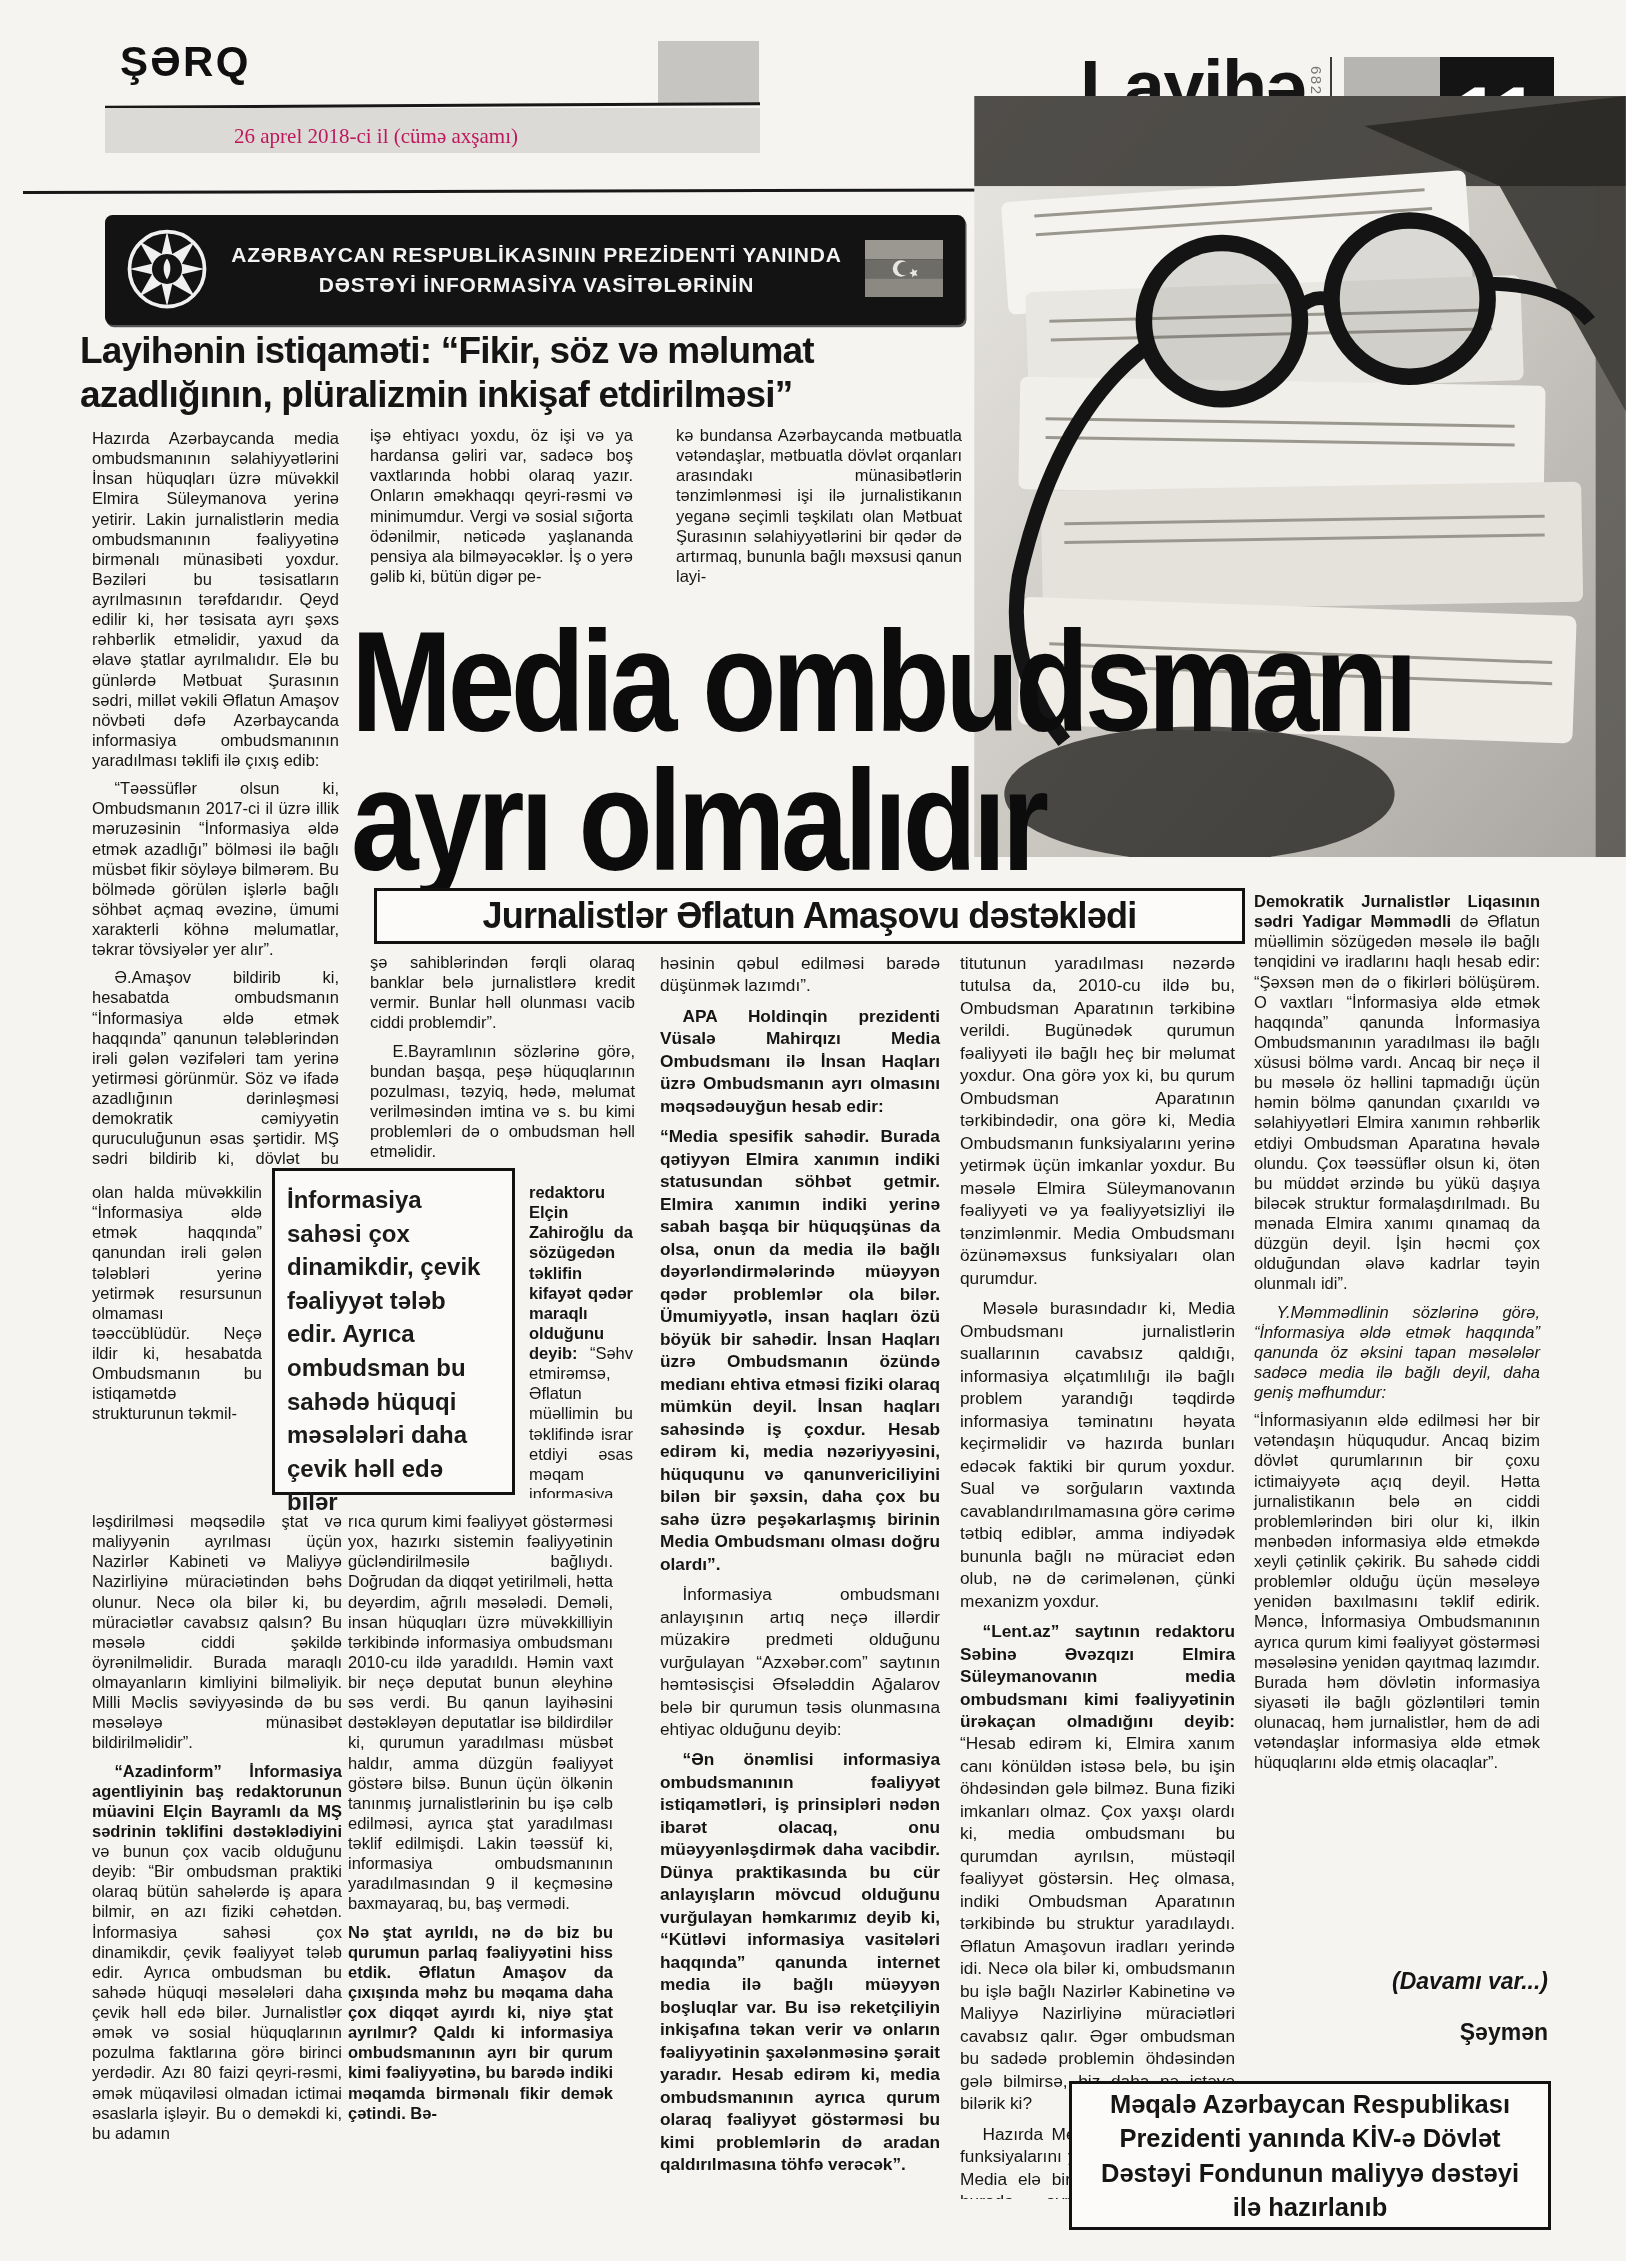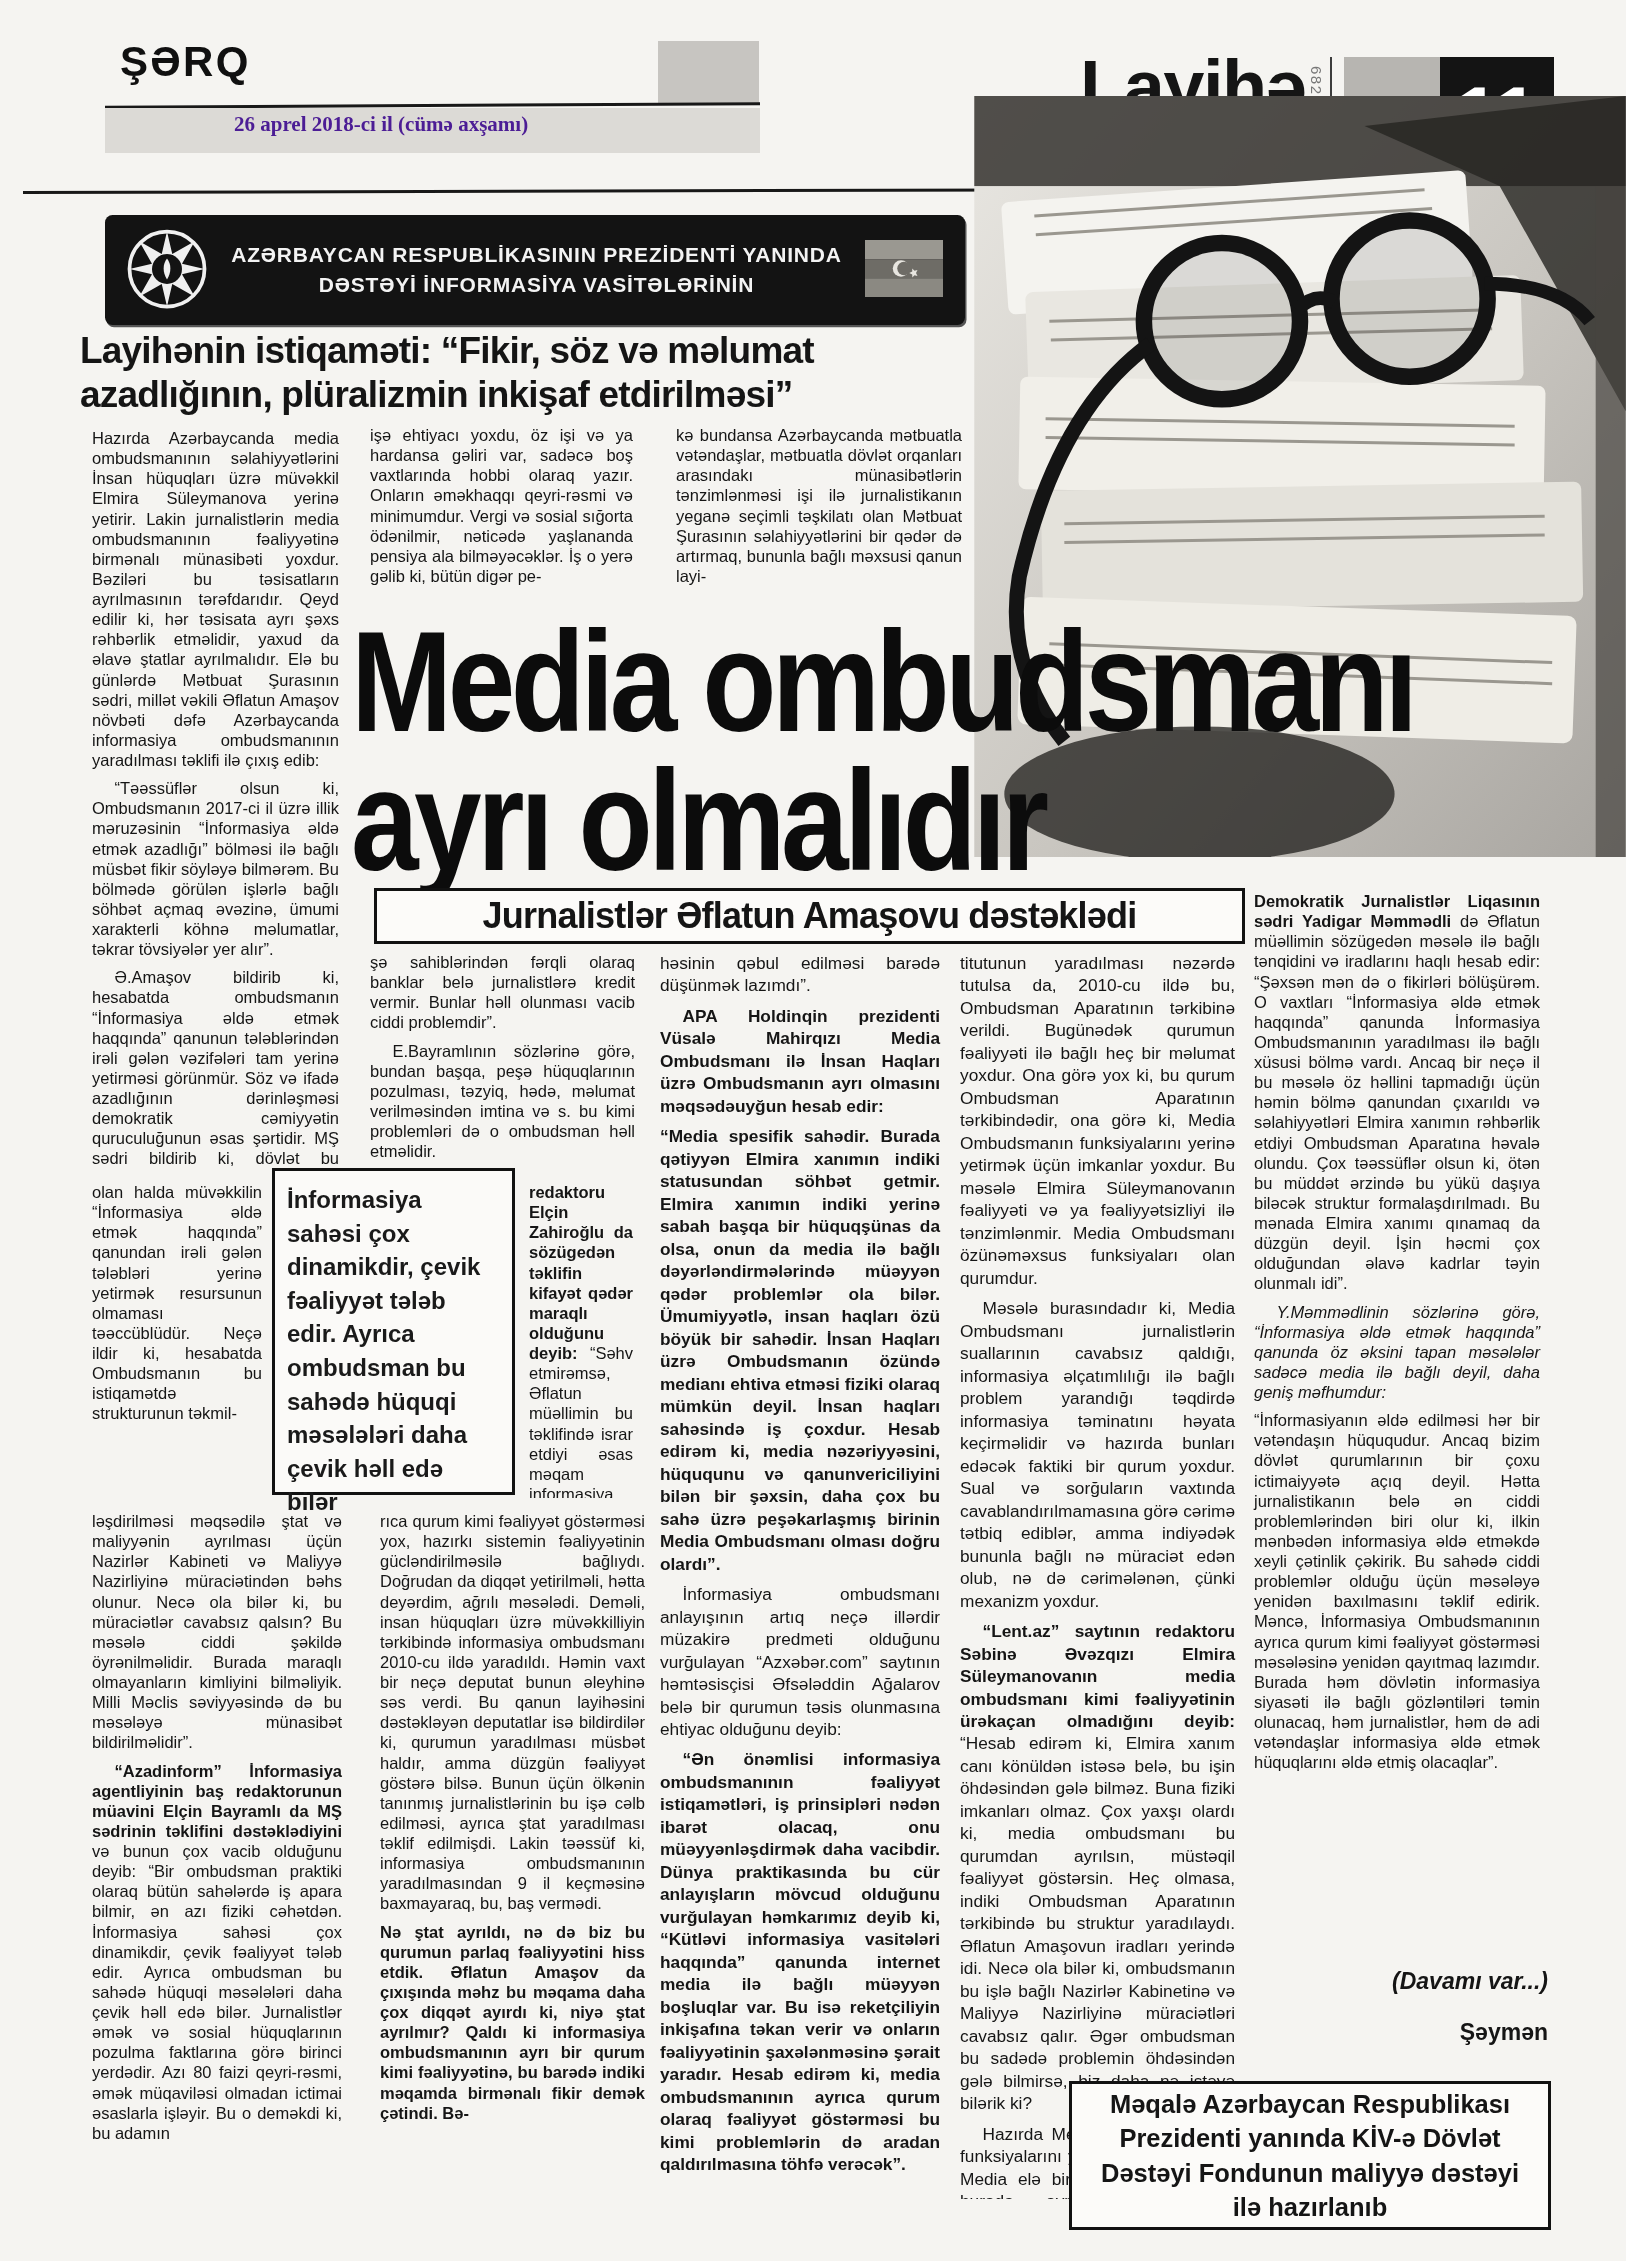--- a/index.html
+++ b/index.html
@@ -4,21 +4,21 @@
 <style>
   html,body{margin:0;padding:0;background:#8a8a8a;}
   #page{position:relative;width:1626px;height:2261px;background:#f5f4f1;overflow:hidden;
         font-family:"Liberation Sans",sans-serif;color:#151515;}
   .abs{position:absolute;}
   
   .logo{left:120px;top:38px;font-size:42px;font-weight:bold;letter-spacing:2.3px;color:#101010;}
   .logo-shade{left:658px;top:41px;width:101px;height:63px;background:#c7c5c1;}
   .rule-logo{left:105px;top:104px;width:655px;height:3px;background:#181818;transform:rotate(-.3deg);}
   .date-band{left:105px;top:108px;width:655px;height:45px;background:#dcdad6;}
-  .date{left:234px;top:112px;font-size:21px;font-family:"Liberation Serif",serif;color:#4c1d95;font-weight:bold;}
+  .date{left:234px;top:124px;font-size:21px;font-family:"Liberation Serif",serif;color:#be185d;}
   .section-title{left:1080px;top:44px;font-size:74px;font-weight:bold;letter-spacing:-1.5px;}
   .hdr-vline{left:1330px;top:57px;width:2.3px;height:137px;background:#3c3c3c;}
   .edition{left:1308px;top:66px;font-size:15px;color:#777;writing-mode:vertical-rl;letter-spacing:1.5px;}
   .gray-box{left:1344px;top:57px;width:96px;height:114px;background:#b7b5b1;}
   .page-box{left:1440px;top:57px;width:114px;height:114px;background:#141414;color:#fff;
             display:flex;align-items:center;justify-content:center;font-size:78px;font-weight:bold;}
   .website{left:1357px;top:180px;width:197px;font-size:22.5px;color:#8d8b88;letter-spacing:0.8px;text-align:right;}
   .hdr-rule{left:22.5px;top:189px;width:1562px;height:3px;background:#181818;transform:rotate(-.15deg);}
   
   .banner{left:105px;top:215px;width:860px;height:110px;background:#131313;border-radius:7.5px;
@@ -46,21 +46,21 @@
   .col p.i{font-style:italic;}
   .fA{font-size:16.5px;line-height:1.22;}
   .fB{font-size:17.3px;line-height:1.3;}
   .c1t{left:84px;top:420px;width:263px;height:752px;}
   .c1s{left:84px;top:1174px;width:186px;height:324px;}
   .c1b{left:84px;top:1503px;width:266px;height:721px;}
   .c2t{left:362px;top:417px;width:279px;height:209px;}
   .c3t{left:668px;top:417px;width:302px;height:209px;}
   .c2m{left:362px;top:944px;width:281px;height:227px;}
   .c2s{left:521px;top:1174px;width:120px;height:324px;}
-  .c2b{left:372px;top:1503px;width:281px;height:721px;}
+  .c2b{left:340px;top:1503px;width:281px;height:721px;}
   .c3{left:652px;top:944px;width:296px;height:1240px;}
   .c4{left:952px;top:944px;width:291px;height:1255px;}
   .c5{left:1246px;top:883px;width:302px;height:1075px;}
   
   .pullquote{left:272px;top:1168px;width:243px;height:327px;border:3.8px solid #111;background:#fbfaf8;
              padding:12px 12px;box-sizing:border-box;font-size:24px;line-height:1.4;font-weight:600;color:#1a1a1a;}
   
   .davami{left:1246px;top:1968px;width:302px;text-align:right;font-size:23px;font-weight:bold;font-style:italic;}
   .byline{left:1246px;top:2019px;width:302px;text-align:right;font-size:23px;font-weight:bold;}
   .footer-box{left:1069px;top:2081px;width:482px;height:149px;border:3.8px solid #111;background:#fcfbf9;

